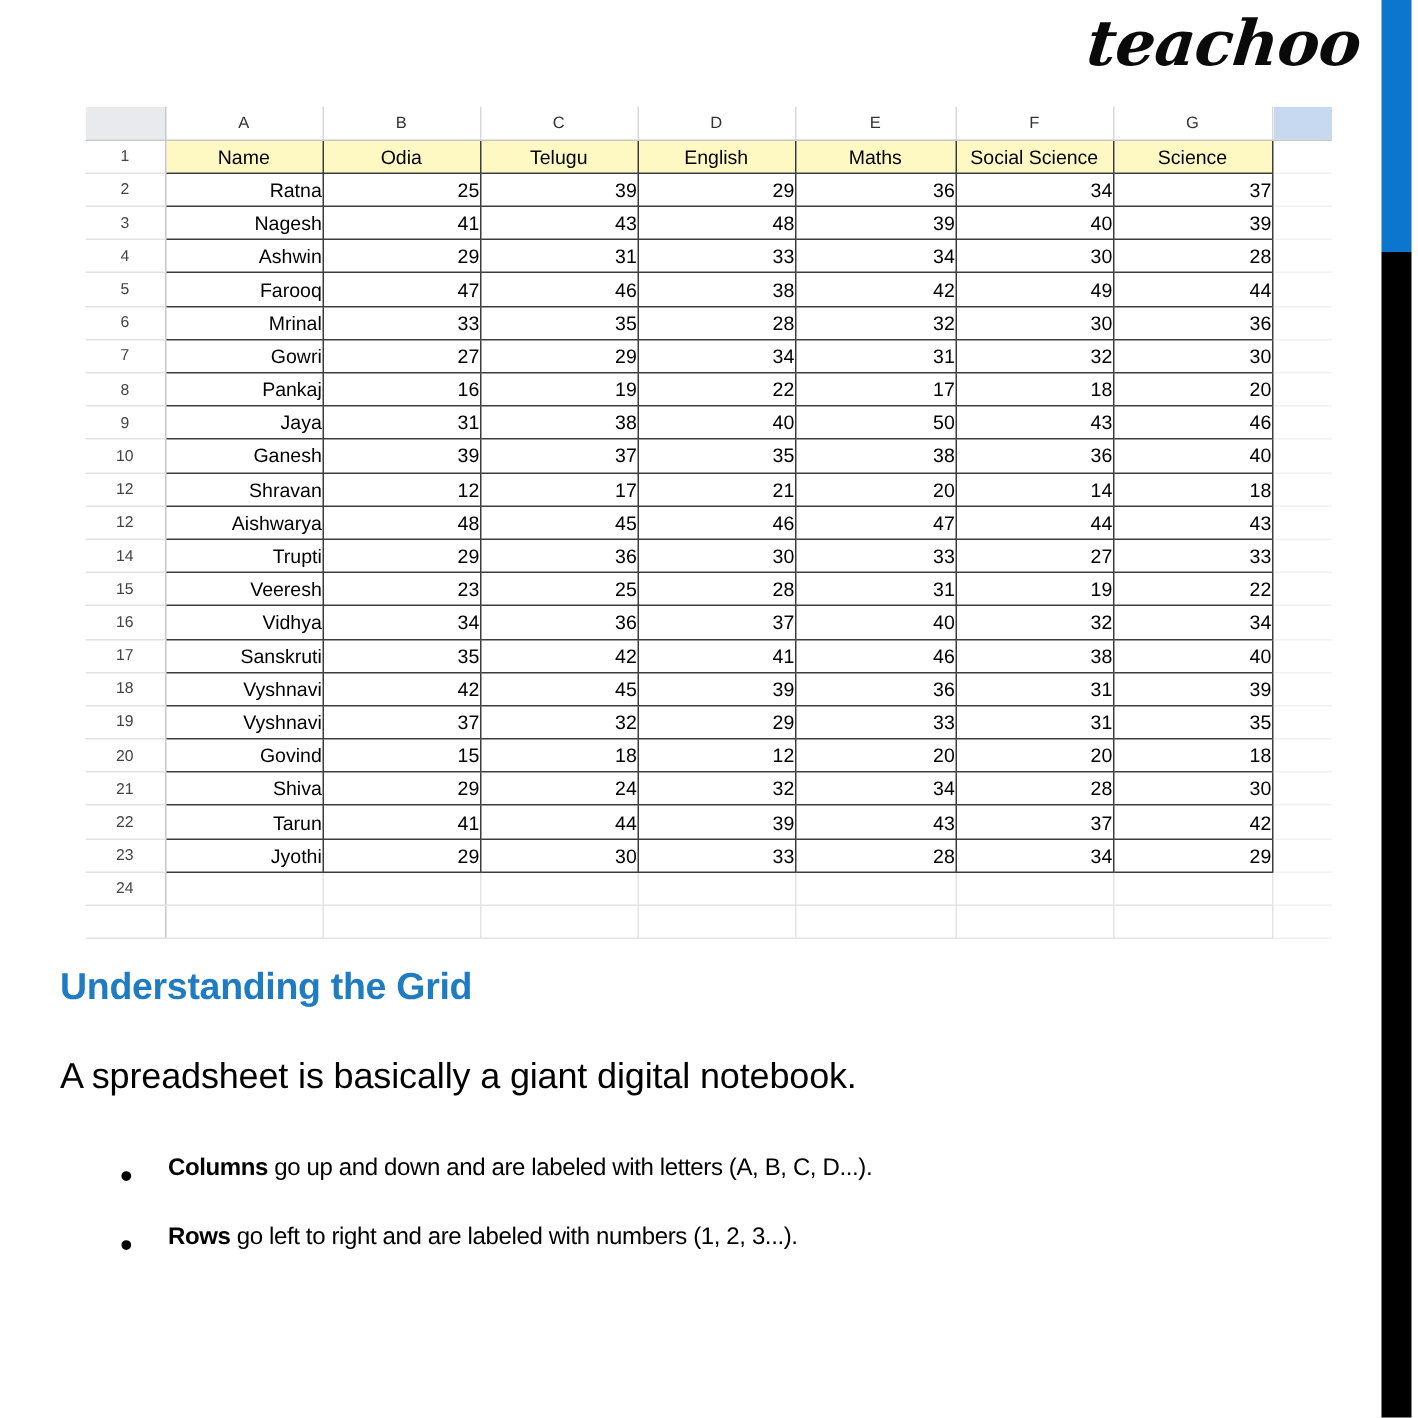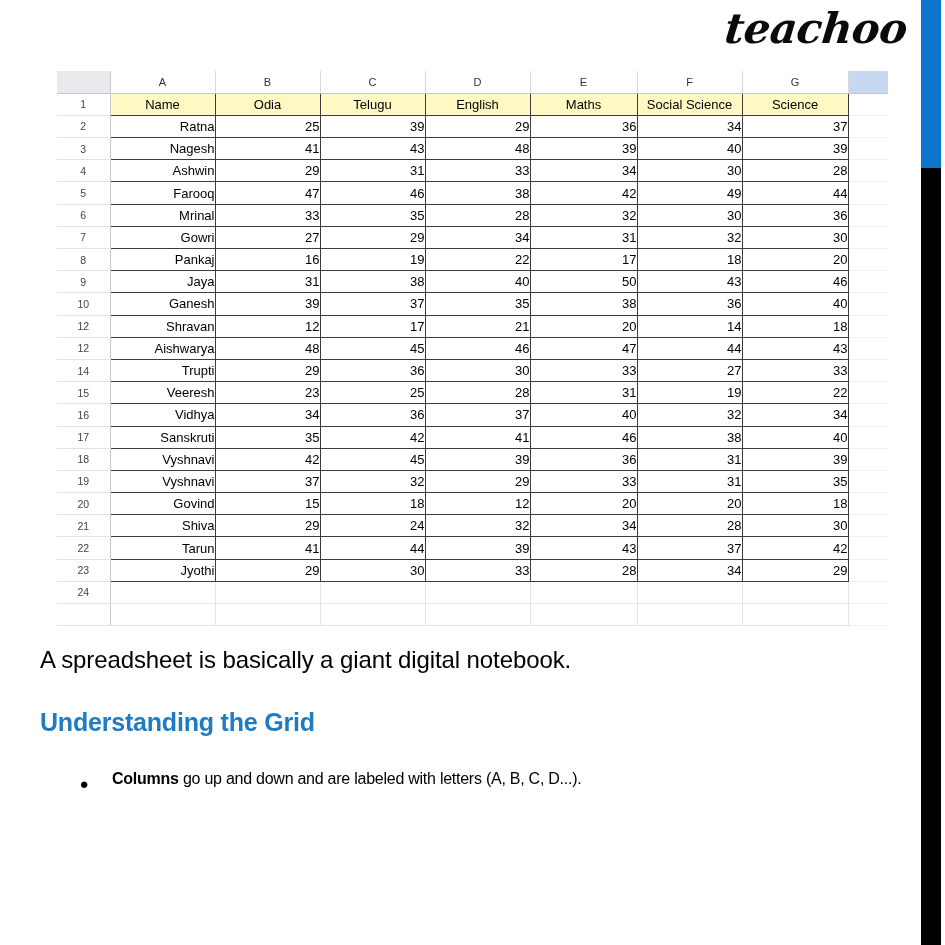--- a/index.html
+++ b/index.html
@@ -479,20 +479,23 @@
           <td class="cell"></td>
           <td class="cell"></td>
           <td class="cell"></td>
           <td class="tail"></td>
         </tr>
       </tbody>
   </table>
 </div>
 
 <div id="prose">
+  <div id="section-heading">Understanding the Grid</div>
   <div id="intro-paragraph">A spreadsheet is basically a giant digital notebook.</div>
-  <div id="section-heading">Understanding the Grid</div>
   <ul class="bullets">
     <li>
       <span class="b">Columns</span><span> go up and down and are labeled with letters (A, B, C, D...).</span>
     </li>
+    <li>
+      <span class="b">Rows</span><span> go left to right and are labeled with numbers (1, 2, 3...).</span>
+    </li>
   </ul>
 </div>
 
 </body></html>

